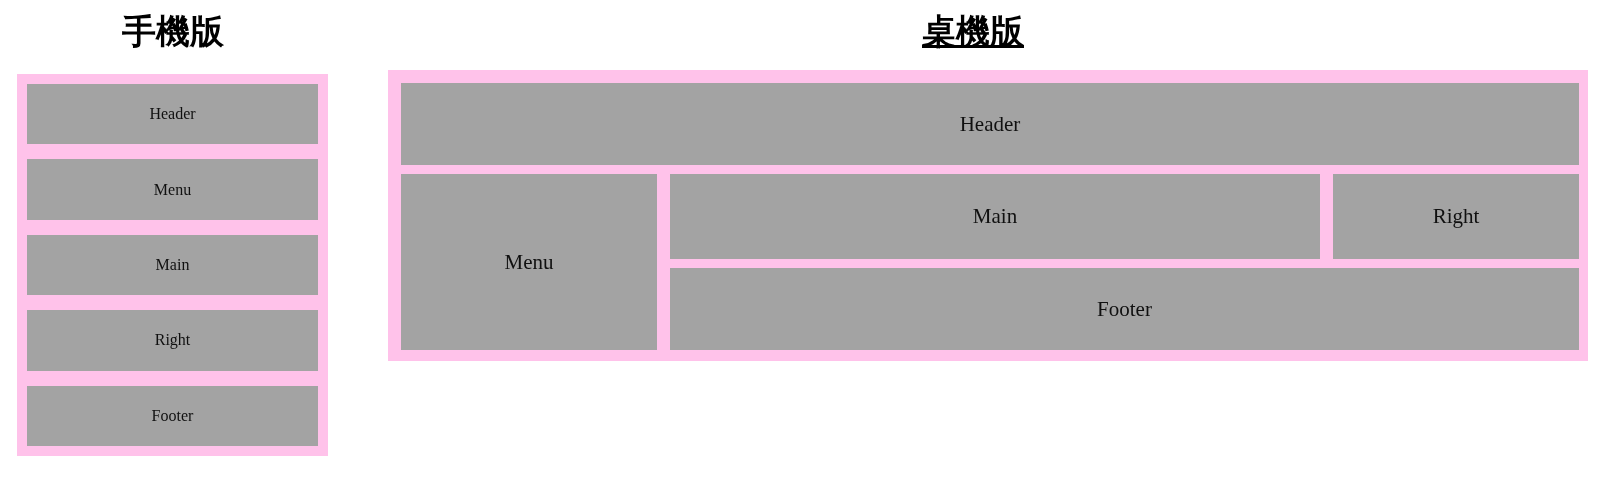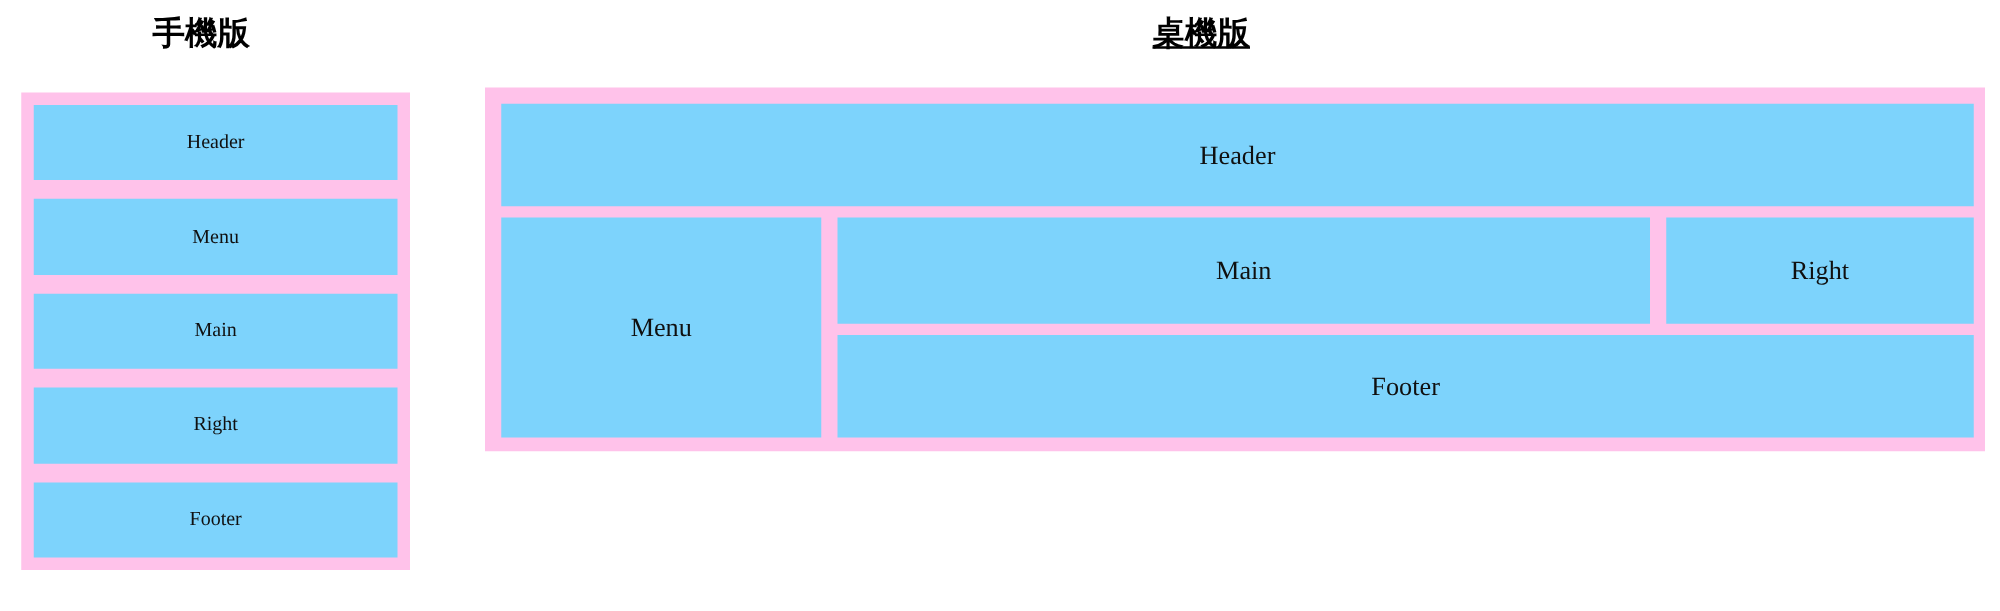--- a/index.html
+++ b/index.html
@@ -15,31 +15,31 @@
     overflow: hidden;
     position: relative;
   }
 
   
   .title {
     position: absolute;
     margin: 0;
     font-family: "DejaVu Sans", "Liberation Sans", sans-serif;
     font-weight: bold;
-    font-size: 26px;
+    font-size: 34px;
     line-height: 1;
     color: #000000;
     white-space: nowrap;
   }
   .title-mobile  { left: 122px; top: 14px; }
   .title-desktop { left: 922px; top: 14px; text-decoration: underline; }
 
   
   .cell {
-    background: #7dd3fc;
+    background: #a3a3a3;
     color: #101010;
     display: flex;
     align-items: center;
     justify-content: center;
     box-sizing: border-box;
     overflow: hidden;
   }
 
   
   .mobile-frame {

